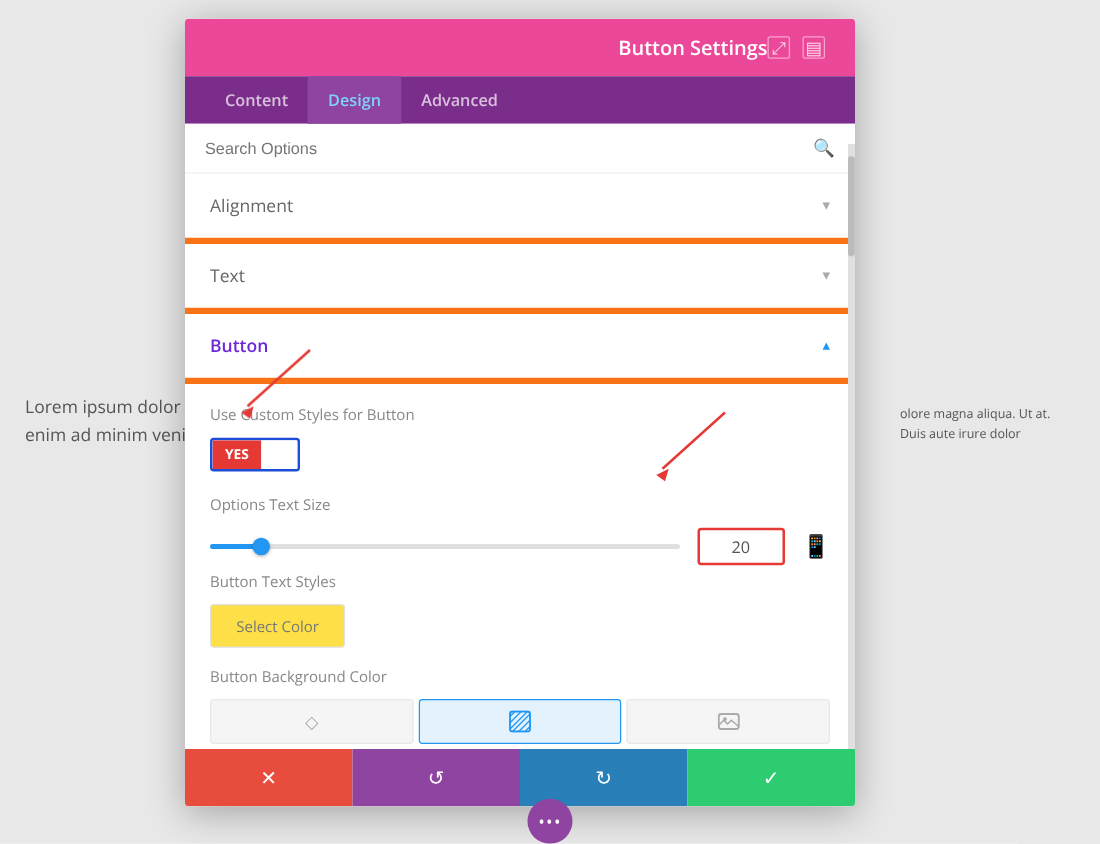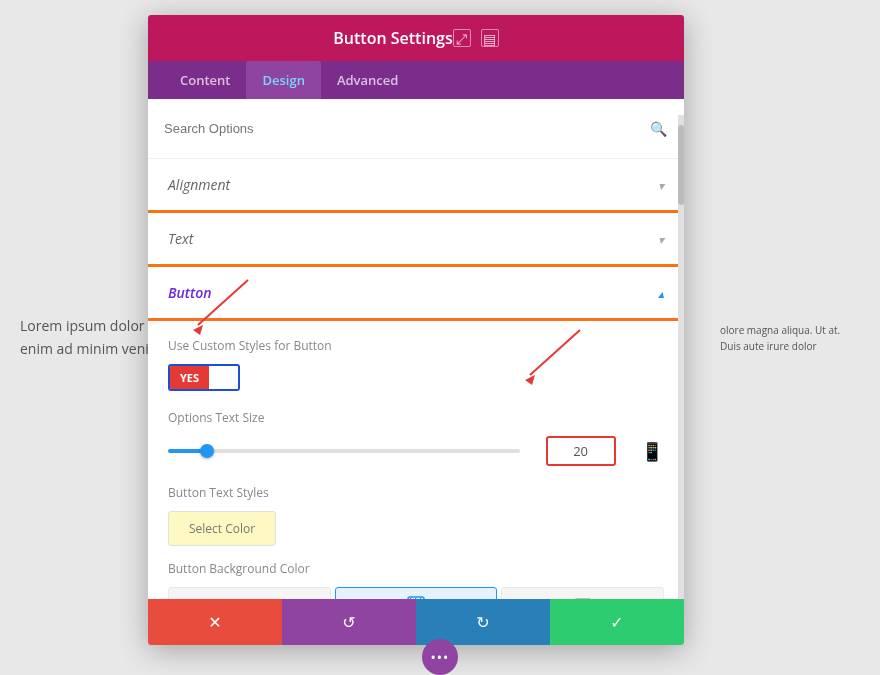--- a/index.html
+++ b/index.html
@@ -43,25 +43,25 @@
       width: 536px;
       background: #fff;
       box-shadow: 0 5px 30px rgba(0,0,0,0.3);
       border-radius: 3px;
       overflow: hidden;
       bottom: 30px;
     }
 
     
     .modal-header {
-      background: #be185d;
-      padding: 12px 8px;
-      display: flex;
-      align-items: center;
-      justify-content: center;
+      background: #ec4899;
+      padding: 12px 24px;
+      display: flex;
+      align-items: center;
+      justify-content: flex-end;
     }
     .modal-title {
       color: #fff;
       font-size: 16px;
       font-weight: 600;
     }
     .modal-header-icons {
       display: flex;
       gap: 10px;
     }
@@ -93,21 +93,21 @@
       color: rgba(255,255,255,0.7);
       text-transform: capitalize;
     }
     .modal-tab.active {
       background: #8e44a0;
       color: #7dd3fc;
     }
 
     
     .modal-search {
-      padding: 20px 16px;
+      padding: 10px 16px;
       border-bottom: 1px solid #f0f0f0;
       display: flex;
       align-items: center;
       background: #fff;
     }
     .modal-search input {
       border: none;
       outline: none;
       font-size: 13px;
       color: #999;
@@ -122,26 +122,25 @@
     
     .modal-content {
       overflow-y: auto;
       height: calc(100% - 170px);
       background: #fff;
     }
 
     
     .section-header {
       display: flex;
-      align-items: flex-end;
+      align-items: flex-start;
       justify-content: space-between;
       padding: 16px 20px;
       cursor: pointer;
-      border-bottom: 3px solid #f97316;
-      font-style: italic;
+      border-bottom: 5px solid #f97316;
     }
     .section-title {
       font-size: 14px;
       color: #666;
       font-weight: 500;
     }
     .section-title.blue {
       color: #6d28d9;
       font-weight: 600;
     }
@@ -190,22 +189,22 @@
     }
     .toggle-btn.no-inactive {
       background: #fff;
       color: #ccc;
     }
 
     
     .slider-row {
       display: flex;
       align-items: center;
-      gap: 26px;
-      margin-bottom: 18px;
+      gap: 14px;
+      margin-bottom: 4px;
     }
     .slider-container {
       flex: 1;
       position: relative;
     }
     .slider-track {
       height: 4px;
       background: #e0e0e0;
       border-radius: 2px;
       position: relative;
@@ -235,21 +234,21 @@
       font-size: 13px;
       color: #555;
     }
     .slider-device-icon {
       color: #aaa;
       font-size: 18px;
     }
 
     
     .color-picker-btn {
-      background: #fef9c3;
+      background: #fde047;
       border: 1px solid #e0e0e0;
       border-radius: 3px;
       padding: 8px 20px;
       font-size: 12px;
       color: #777;
       cursor: pointer;
       display: inline-block;
     }
 
     

